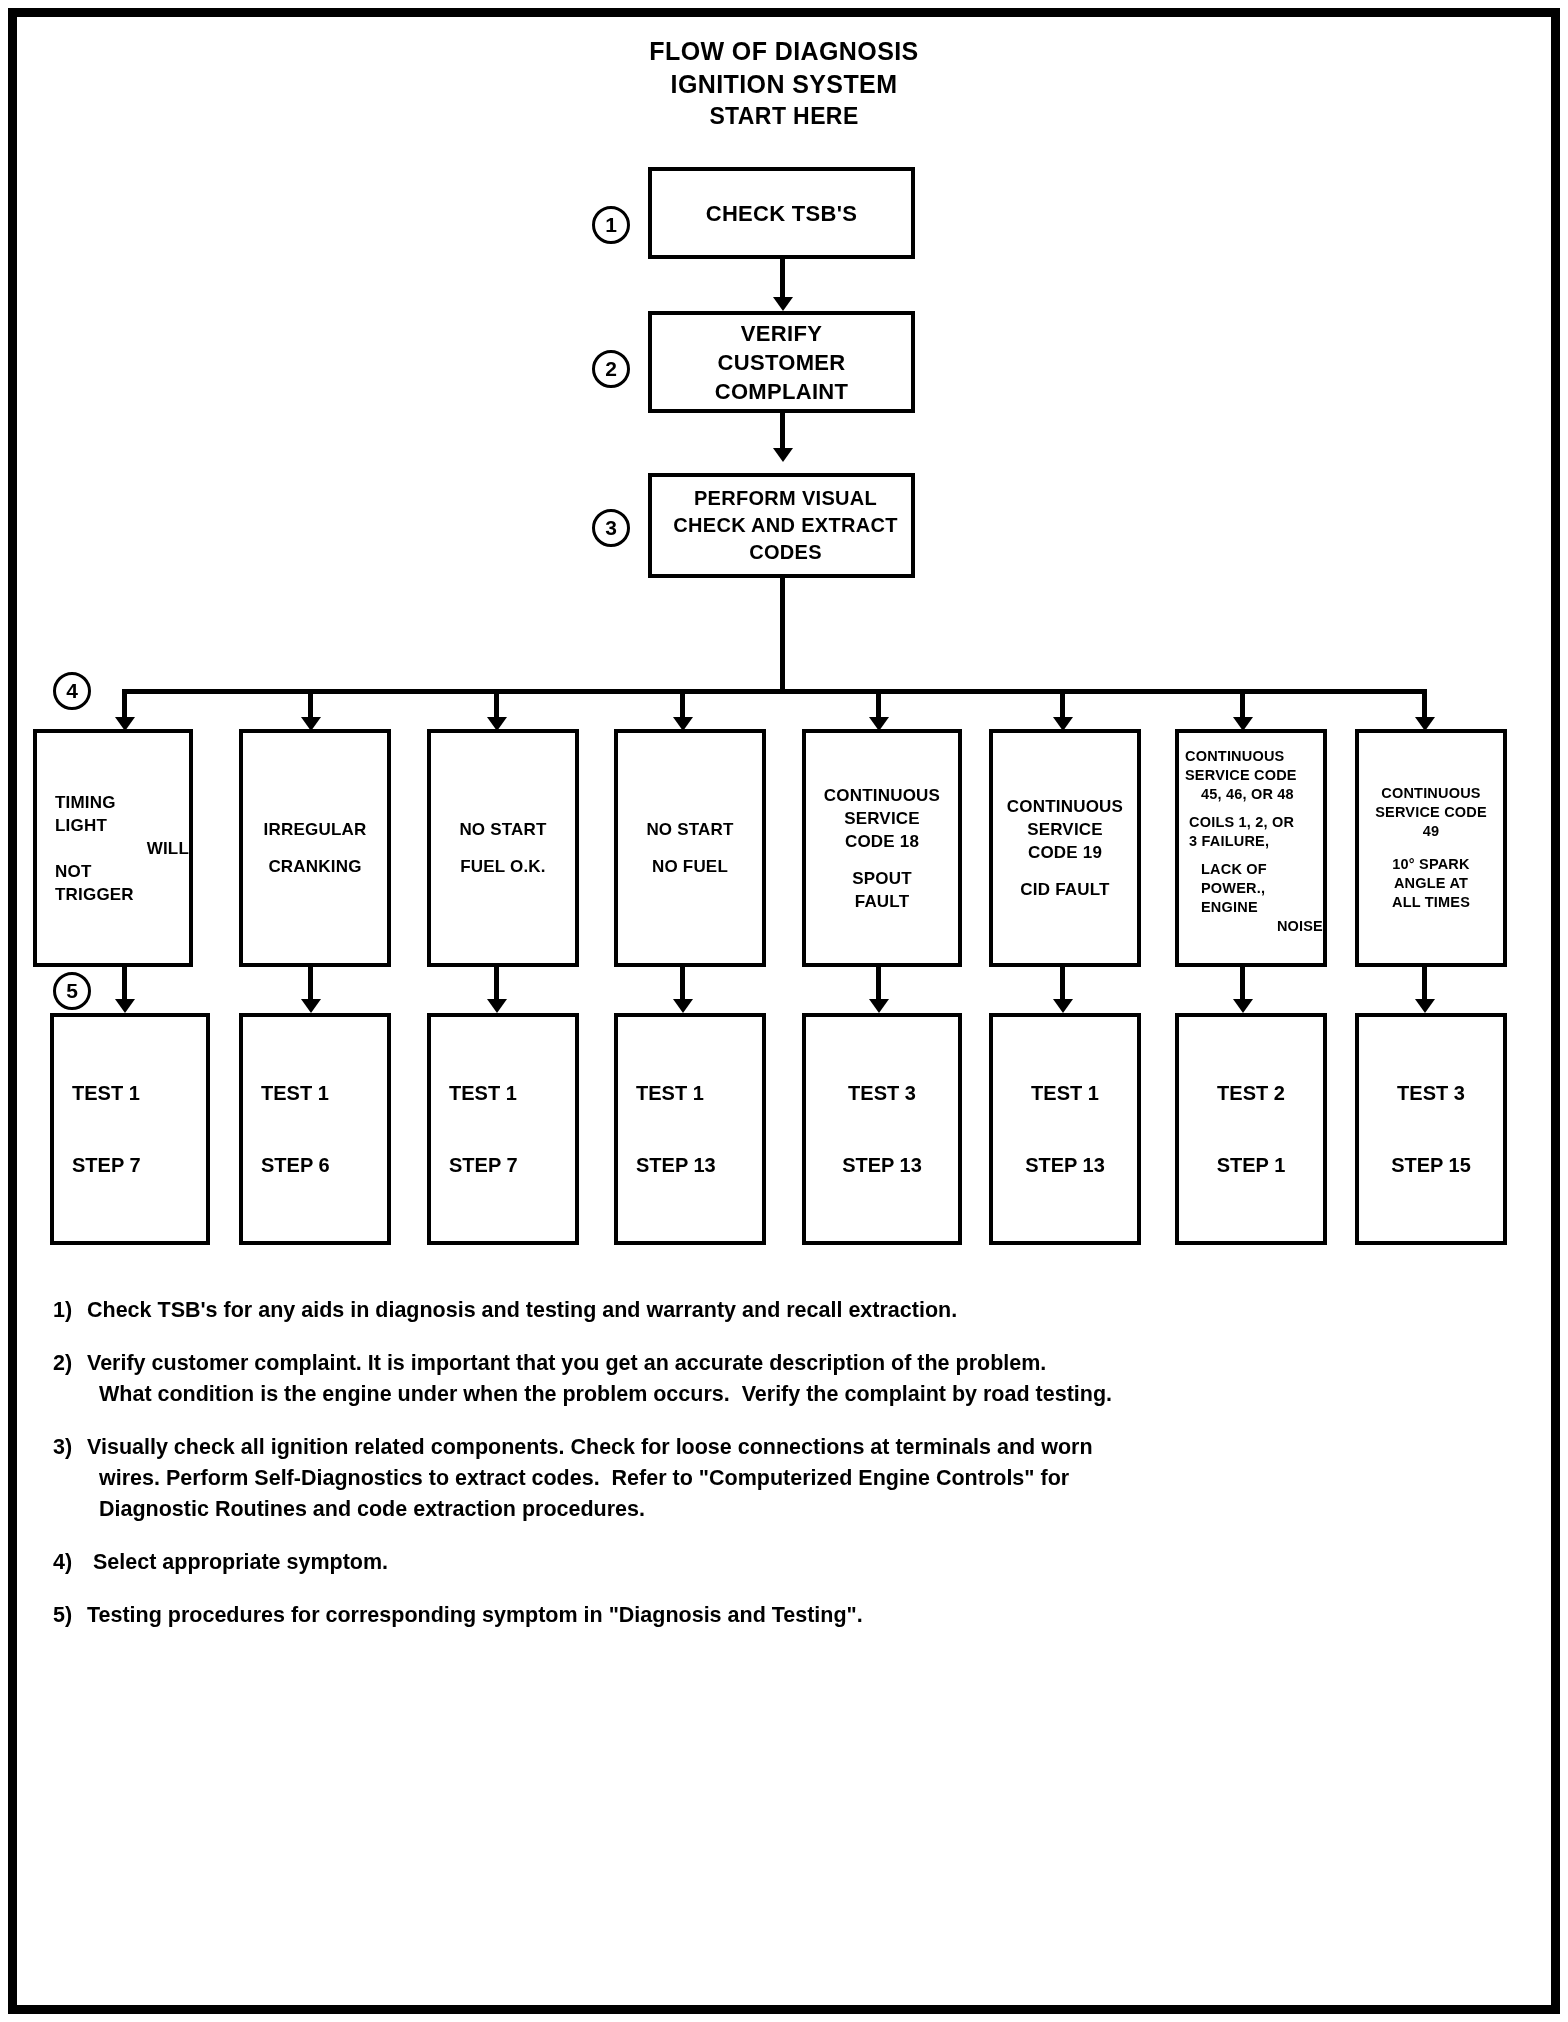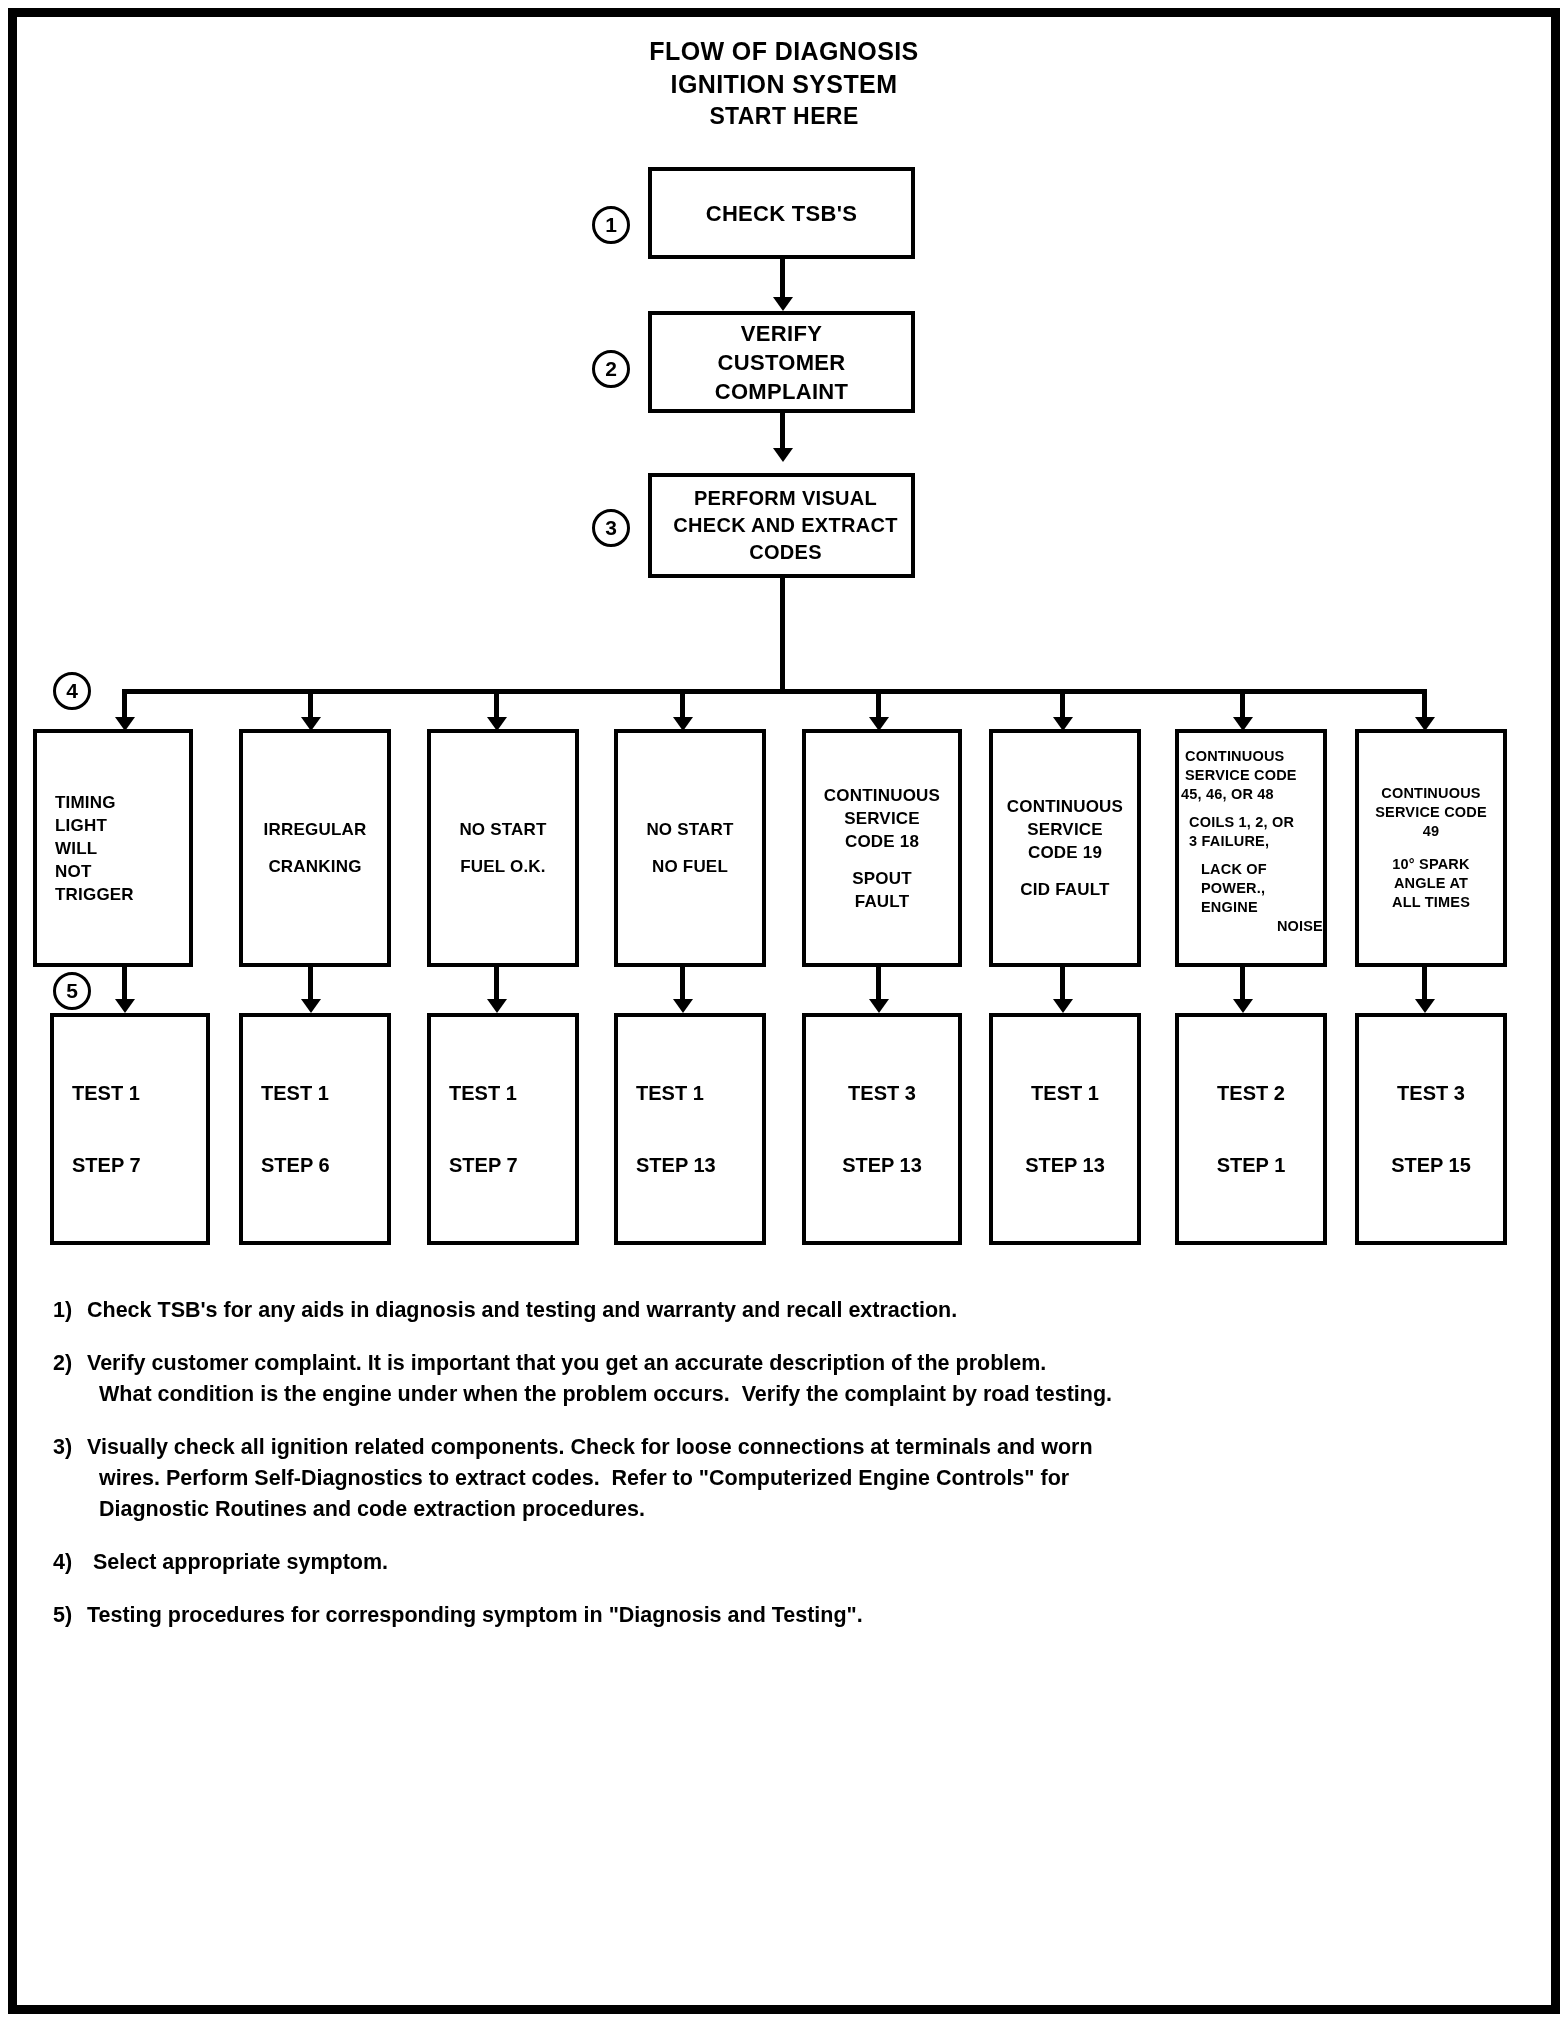--- a/index.html
+++ b/index.html
@@ -203,21 +203,21 @@
     <div class="vline" style="left:1043px; top:672px; height:34px;"></div>
     <div class="arrow-head" style="left:1036px; top:700px;"></div>
     <div class="vline" style="left:1223px; top:672px; height:34px;"></div>
     <div class="arrow-head" style="left:1216px; top:700px;"></div>
     <div class="vline" style="left:1405px; top:672px; height:34px;"></div>
     <div class="arrow-head" style="left:1398px; top:700px;"></div>
 
     <div class="box sym left" style="left:16px; top:712px; width:160px; height:238px;">
       <div class="line" style="text-align:left; padding-left:18px;">TIMING</div>
       <div class="line" style="text-align:left; padding-left:18px;">LIGHT</div>
-      <div class="line" style="text-align:left; padding-left:18px;">WILL</div>
+      <div class="line" style="text-align:right; padding-left:18px;">WILL</div>
       <div class="line" style="text-align:left; padding-left:18px;">NOT</div>
       <div class="line" style="text-align:left; padding-left:18px;">TRIGGER</div>
     </div>
 
     <div class="box sym" style="left:222px; top:712px; width:152px; height:238px;">
       <div class="line">IRREGULAR</div>
       <div class="gap"></div>
       <div class="line">CRANKING</div>
     </div>
 
@@ -246,21 +246,21 @@
       <div class="line">CONTINUOUS</div>
       <div class="line">SERVICE</div>
       <div class="line">CODE 19</div>
       <div class="gap"></div>
       <div class="line">CID FAULT</div>
     </div>
 
     <div class="box sym small left" style="left:1158px; top:712px; width:152px; height:238px; justify-content:flex-start; padding-top:14px;">
       <div class="line" style="text-align:left; padding-left:6px;">CONTINUOUS</div>
       <div class="line" style="text-align:left; padding-left:6px;">SERVICE CODE</div>
-      <div class="line" style="text-align:left; padding-left:2px;">45, 46, OR 48</div>
+      <div class="line" style="text-align:left; padding-left:22px;">45, 46, OR 48</div>
       <div class="gap-sm"></div>
       <div class="line" style="text-align:left; padding-left:10px;">COILS 1, 2, OR</div>
       <div class="line" style="text-align:left; padding-left:10px;">3 FAILURE,</div>
       <div class="gap-sm"></div>
       <div class="line" style="text-align:left; padding-left:22px;">LACK OF</div>
       <div class="line" style="text-align:left; padding-left:22px;">POWER.,</div>
       <div class="line" style="text-align:left; padding-left:22px;">ENGINE</div>
       <div class="line" style="text-align:right; padding-left:22px;">NOISE</div>
     </div>
 

